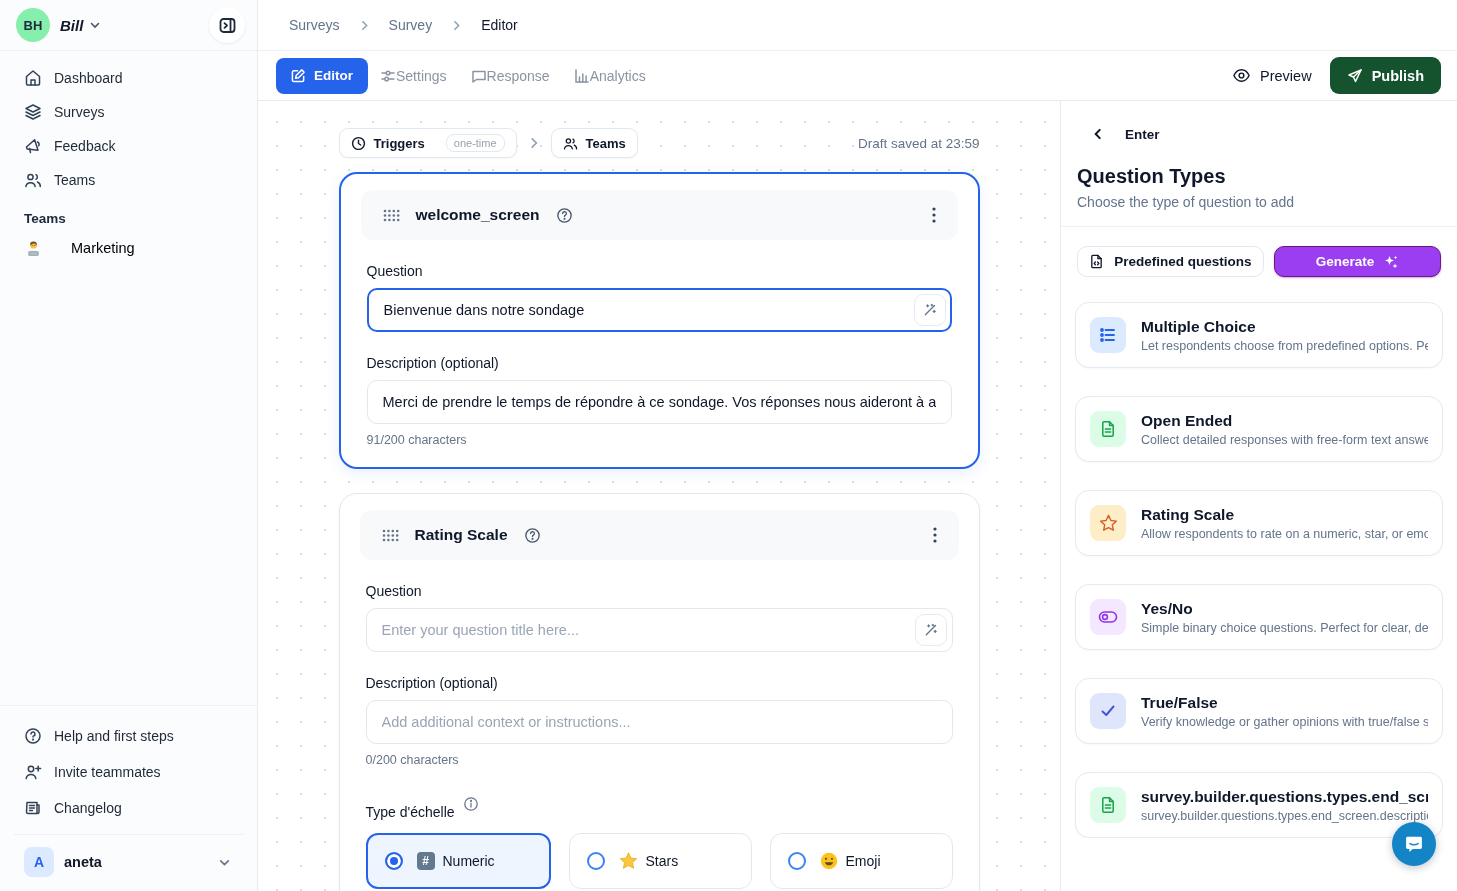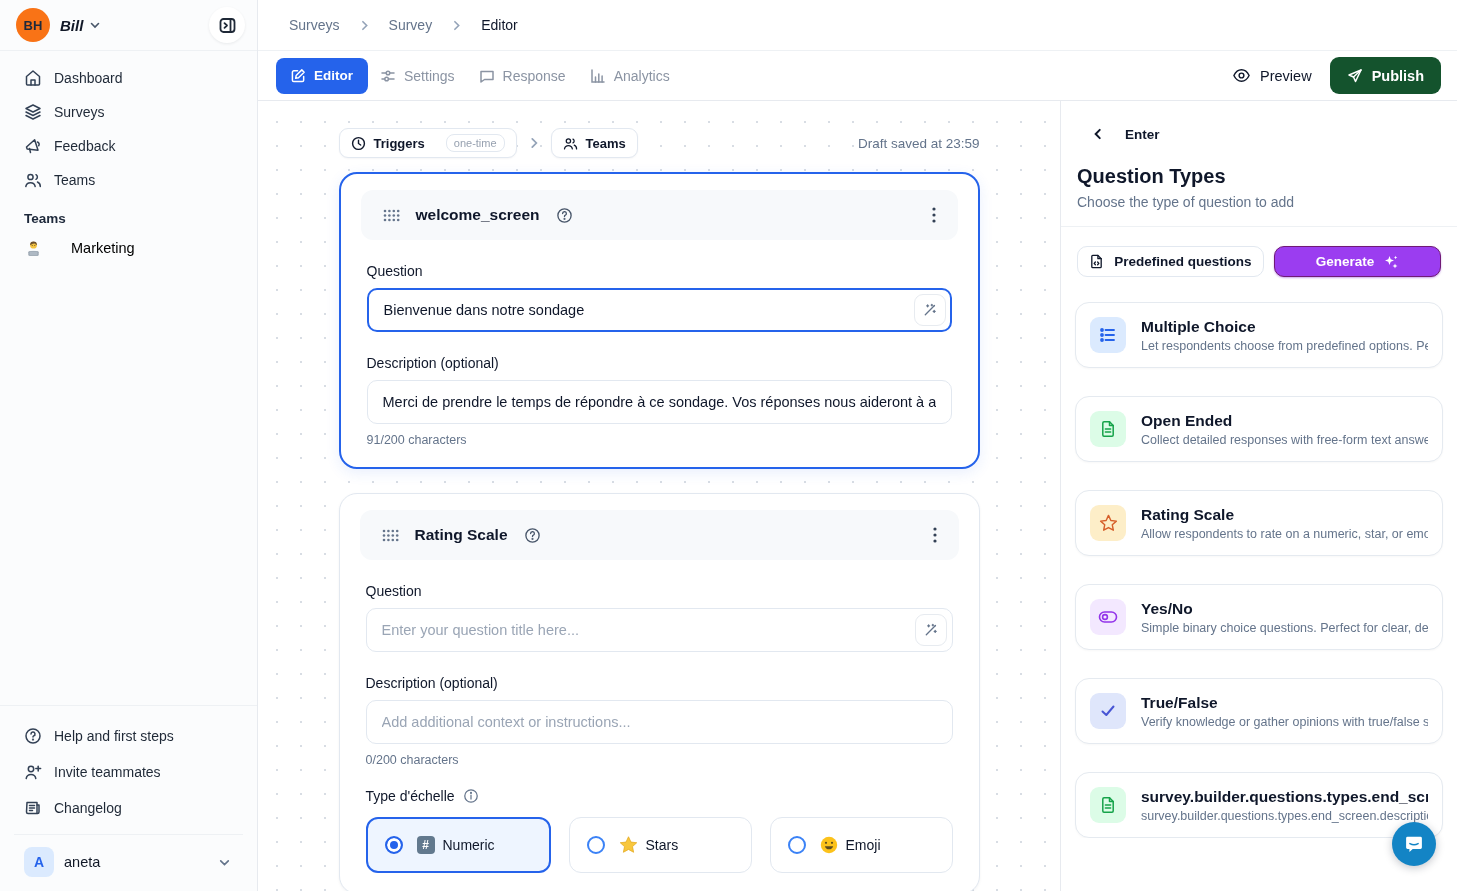--- a/index.html
+++ b/index.html
@@ -5,46 +5,46 @@
   * { margin:0; padding:0; box-sizing:border-box; }
   html,body { width:1457px; height:891px; overflow:hidden; }
   body { font-family:"Liberation Sans", sans-serif; background:#fff; color:#0f172a; }
   svg { display:block; }
 
   .app { display:flex; width:1457px; height:891px; }
 
   
   .sidebar { width:258px; flex:none; background:#fbfcfd; border-right:1px solid #e7eaef; display:flex; flex-direction:column; }
   .sb-head { height:51px; flex:none; display:flex; align-items:center; padding:0 12px 0 16px; border-bottom:1px solid #eef1f4; }
-  .avatar-round { width:34px; height:34px; border-radius:50%; background:#f97316; color:#1e293b; font-size:13px; font-weight:bold; display:flex; align-items:center; justify-content:center; }
+  .avatar-round { width:34px; height:34px; border-radius:50%; background:#86efac; color:#1e293b; font-size:13px; font-weight:bold; display:flex; align-items:center; justify-content:center; }
   .sb-user-name { margin-left:10px; font-size:15px; font-weight:600; color:#111827;font-style:italic; }
   .sb-head .chev { margin-left:6px; color:#475569; }
   .collapse-btn { margin-left:auto; width:36px; height:36px; border-radius:50%; background:#fff; border:none; display:flex; align-items:center; justify-content:center; cursor:pointer; box-shadow:0 1px 3px rgba(15,23,42,.08); }
   .sb-nav { padding:10px 14px 0 14px; }
   .sb-item { display:flex; align-items:center; gap:12px; height:34px; padding:0 10px; border-radius:8px; font-size:14px; color:#1f2937; cursor:pointer; }
   .sb-item .ico { width:18px; display:flex; justify-content:center; color:#334155; }
   .sb-section { padding:14px 10px 4px 10px; font-size:13.5px; font-weight:600; color:#1e293b; }
   .sb-team { display:flex; align-items:center; gap:28px; height:36px; padding:0 10px; border-radius:8px; font-size:14.5px; color:#000000; cursor:pointer; }
   .sb-footer { margin-top:auto; border-top:1px solid #eef1f4; padding:12px 14px 0 14px; }
   .sb-foot-item { display:flex; align-items:center; gap:12px; height:36px; padding:0 10px; font-size:14px; color:#1f2937; border-radius:8px; cursor:pointer; }
   .sb-account { border-top:1px solid #eef1f4; margin-top:8px; padding:12px 12px 14px 10px; display:flex; align-items:center; }
   .avatar-square { width:30px; height:30px; border-radius:8px; background:#dbeafe; color:#2563eb; font-weight:bold; font-size:14px; display:flex; align-items:center; justify-content:center; }
-  .sb-account-name { margin-left:10px; font-size:14.5px; font-weight:400; color:#111827; }
+  .sb-account-name { margin-left:10px; font-size:14.5px; font-weight:700; color:#111827; }
   .sb-account .chev { margin-left:auto; color:#64748b; }
 
   
   .main { flex:1; display:flex; flex-direction:column; min-width:0; }
   .topbar { height:51px; flex:none; display:flex; align-items:center; padding:0 24px 0 31px; border-bottom:1px solid #eef1f4; background:#fff; }
   .crumb { font-size:14px; color:#64748b; cursor:pointer; }
   .crumb.current { color:#0f172a; font-weight:500; cursor:default; }
   .crumb-sep { margin:0 18px; color:#94a3b8; display:flex; }
 
   .toolbar { height:50px; flex:none; display:flex; align-items:center; padding:0 16px 0 18px; border-bottom:1px solid #e7eaef; background:#fff; }
   .tab-active { display:flex; align-items:center; gap:8px; background:#2563eb; color:#fff; font-size:13.5px; font-weight:600; border:none; border-radius:8px; height:36px; padding:0 15px; cursor:pointer; }
-  .tab { display:flex; align-items:center; gap:8px; background:none; border:none; color:#8b94a3; font-size:14px; height:36px; padding:0 12px; cursor:pointer; }
+  .tab { display:flex; align-items:center; gap:0; background:none; border:none; color:#8b94a3; font-size:14px; height:36px; padding:0 12px; cursor:pointer; }
   .toolbar-right { margin-left:auto; display:flex; align-items:center; gap:18px; }
   .preview-btn { display:flex; align-items:center; gap:9px; background:none; border:none; font-size:14.5px; color:#0f172a; font-weight:500; cursor:pointer; }
   .publish-btn { display:flex; align-items:center; gap:9px; background:#14532d; color:#fff; border:none; border-radius:9px; height:37px; padding:0 17px; font-size:14.5px; font-weight:600; cursor:pointer; }
 
   .workspace { flex:1; display:flex; min-height:0; }
 
   
   .canvas { width:802px; flex:none; background-color:#fff; overflow:hidden; background-image:radial-gradient(#d8dde4 1.2px, transparent 1.3px); background-size:24px 24px; background-position:7px 9px; }
   .canvas-col { width:641px; margin:0 auto; }
   .flow-row { margin-top:27px; display:flex; align-items:center; }
@@ -62,21 +62,21 @@
   .icon-btn { background:none; border:none; cursor:pointer; display:flex; align-items:center; color:#475569; padding:2px; }
   .qcard-head .menu { margin-left:auto; }
   .field-label { margin-top:23px; font-size:14px; font-weight:500; color:#0f172a; }
   .input-wrap { position:relative; margin-top:9px; }
   .text-input { width:100%; height:44px; border:1px solid #e2e8f0; border-radius:10px; padding:0 48px 0 15px; font-size:14.5px; color:#0f172a; font-family:"Liberation Sans",sans-serif; background:#fff; outline:none; }
   .text-input.focused { border:2px solid #2563eb; }
   .text-input::placeholder { color:#9aa5b5; }
   .wand-btn { position:absolute; right:6px; top:6px; width:32px; height:32px; border:1px solid #e7ebf0; border-radius:9px; background:#fff; display:flex; align-items:center; justify-content:center; cursor:pointer; color:#64748b; }
   .char-count { margin-top:9px; font-size:12.5px; color:#64748b; }
   .scale-label-row { margin-top:21px; display:flex; align-items:center; gap:8px; }
-  .scale-label-row .field-label { margin-top:0; }
+  .scale-label-row .field-label { margin-top:16px; }
   .opt-row { display:flex; gap:18px; margin-top:13px; }
   .opt-card { flex:1; display:flex; align-items:center; gap:14px; height:56px; padding:0 17px; border-radius:12px; border:1px solid #e2e8f0; background:#fff; cursor:pointer; }
   .opt-card.selected { border:2px solid #2563eb; background:#eef5ff; }
   .radio { width:18px; height:18px; border-radius:50%; border:2px solid #3b82f6; flex:none; background:#fff; }
   .radio.on { border:2px solid #2563eb; box-shadow:inset 0 0 0 3px #fff; background:#2563eb; }
   .opt-label { font-size:14px; font-weight:500; color:#0f172a; display:flex; align-items:center; gap:8px; }
   .keycap { width:18px; height:18px; border-radius:4px; background:#62798e; color:#fff; font-size:12px; font-weight:bold; display:flex; align-items:center; justify-content:center; }
 
   
   .panel { flex:1; background:#fff; border-left:1px solid #e7eaef; display:flex; flex-direction:column; min-width:0; }

